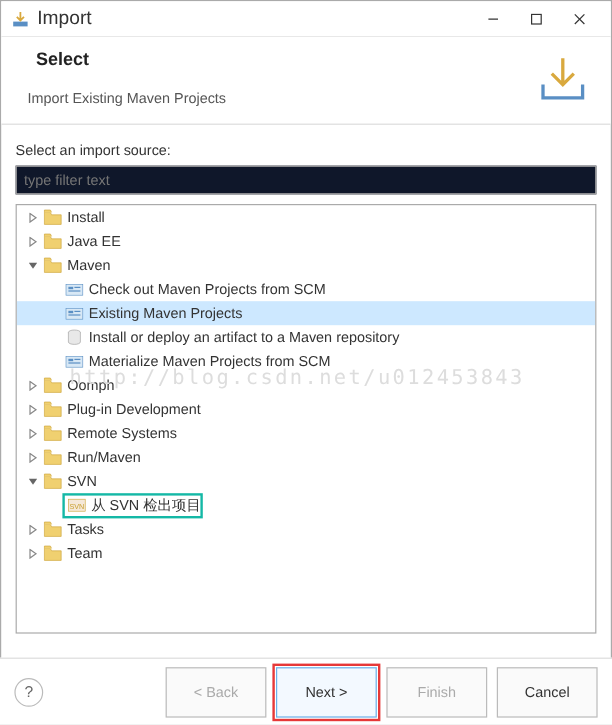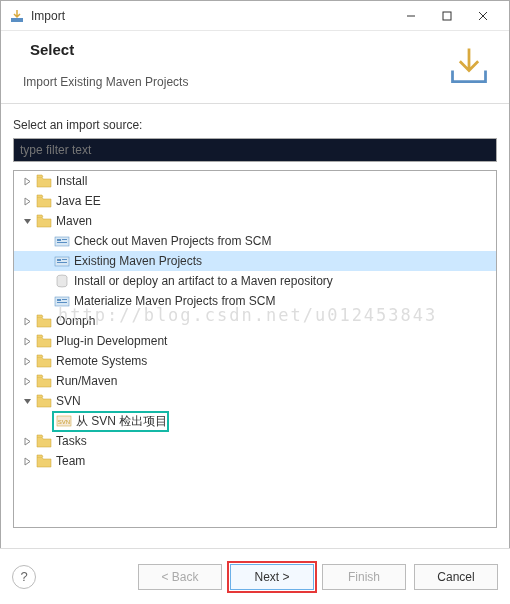--- a/index.html
+++ b/index.html
@@ -17,21 +17,21 @@
       display: flex;
       align-items: center;
       padding: 0 8px;
       background: #fff;
       border-bottom: 1px solid #e8e8e8;
     }
     .titlebar-icon {
       width: 16px; height: 16px;
       margin-right: 6px;
     }
-    .titlebar-title { flex: 1; font-size: 12px; color: #333; }
+    .titlebar-title { flex: 1; font-size: 16px; color: #333; }
     .titlebar-controls { display: flex; gap: 0; }
     .titlebar-btn {
       width: 36px; height: 28px;
       display: flex; align-items: center; justify-content: center;
       color: #333;
     }
     .header {
       background: #fff;
       padding: 10px 16px 14px 16px;
       border-bottom: 1px solid #ddd;
@@ -145,21 +145,21 @@
       width: 24px; height: 24px;
       border: 1px solid #bbb;
       border-radius: 50%;
       display: flex; align-items: center; justify-content: center;
       color: #666;
       font-size: 13px;
       margin-right: auto;
     }
     .btn {
       min-width: 84px;
-      height: 26px;
+      height: 42px;
       border: 1px solid #bbb;
       background: #fafafa;
       font-size: 12px;
       color: #333;
       display: inline-flex;
       align-items: center;
       justify-content: center;
     }
     .btn.disabled { color: #aaa; }
     .btn.highlighted {

